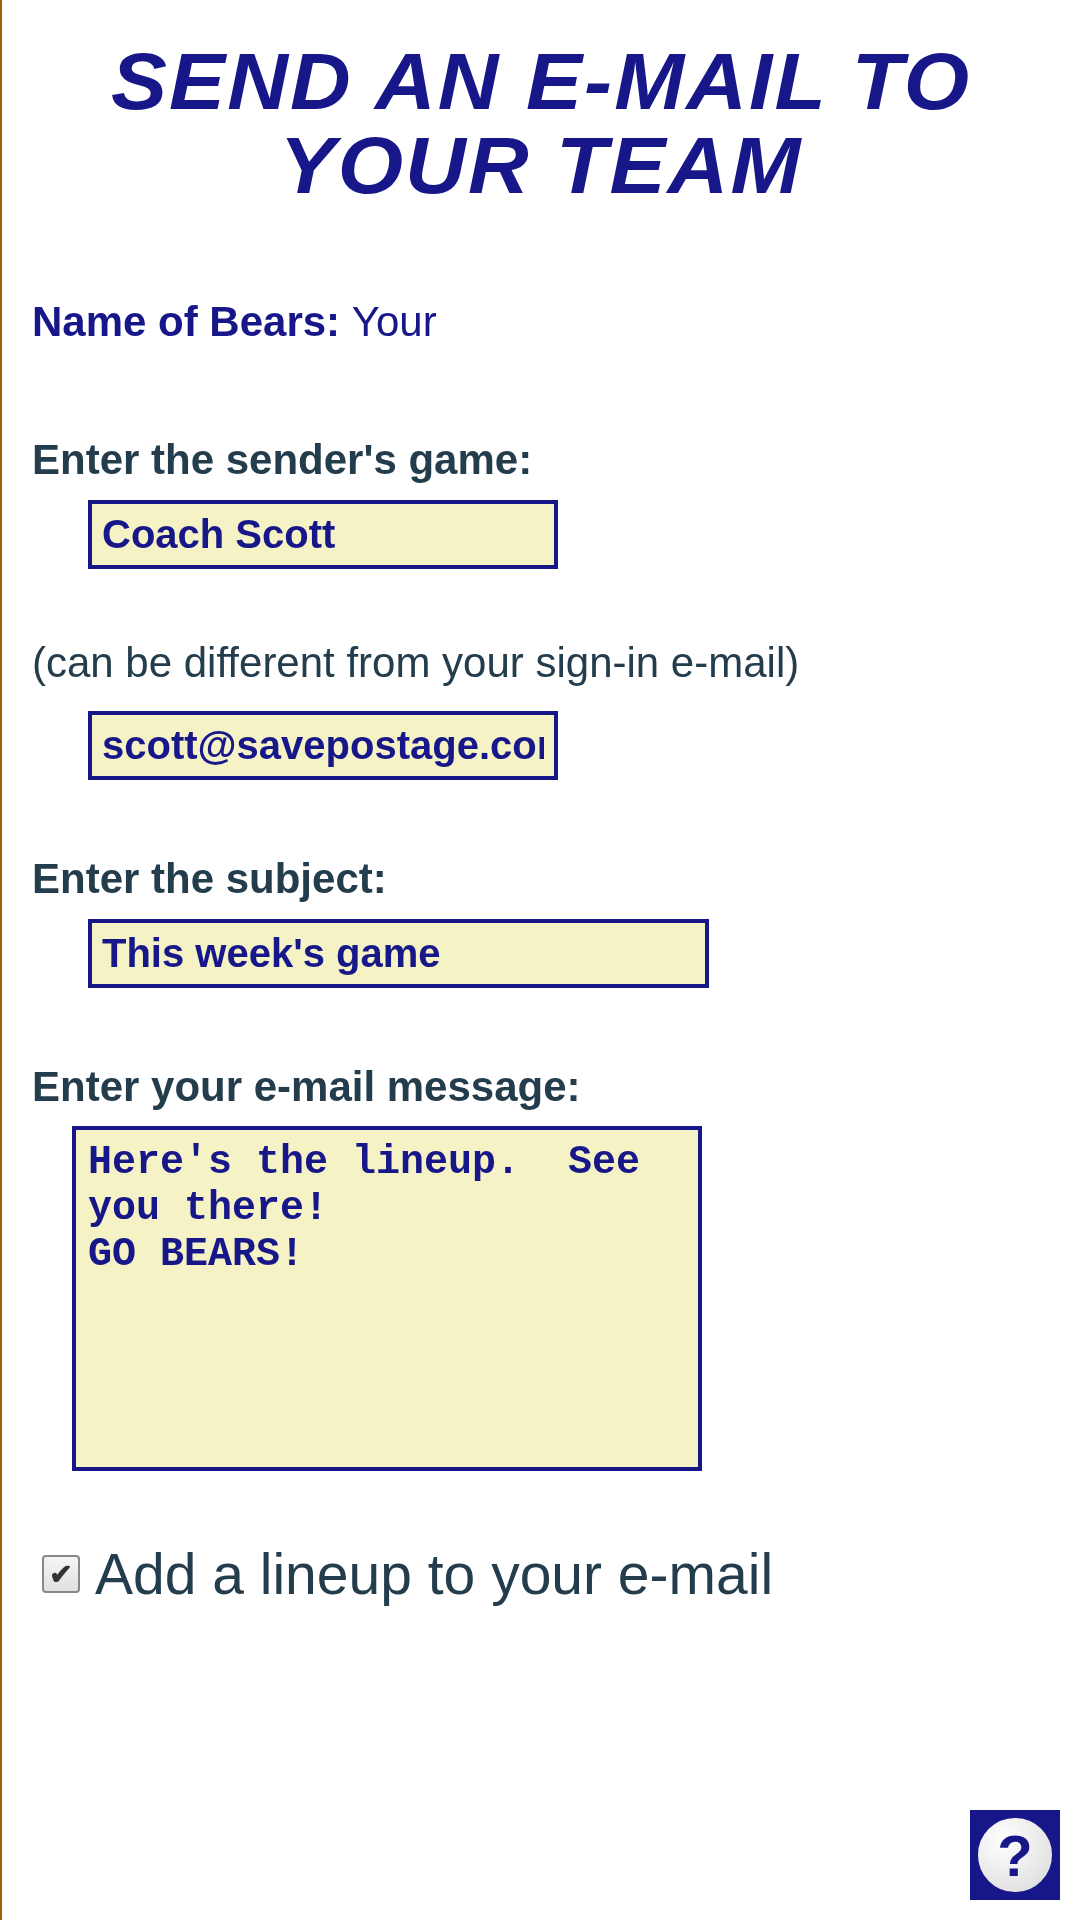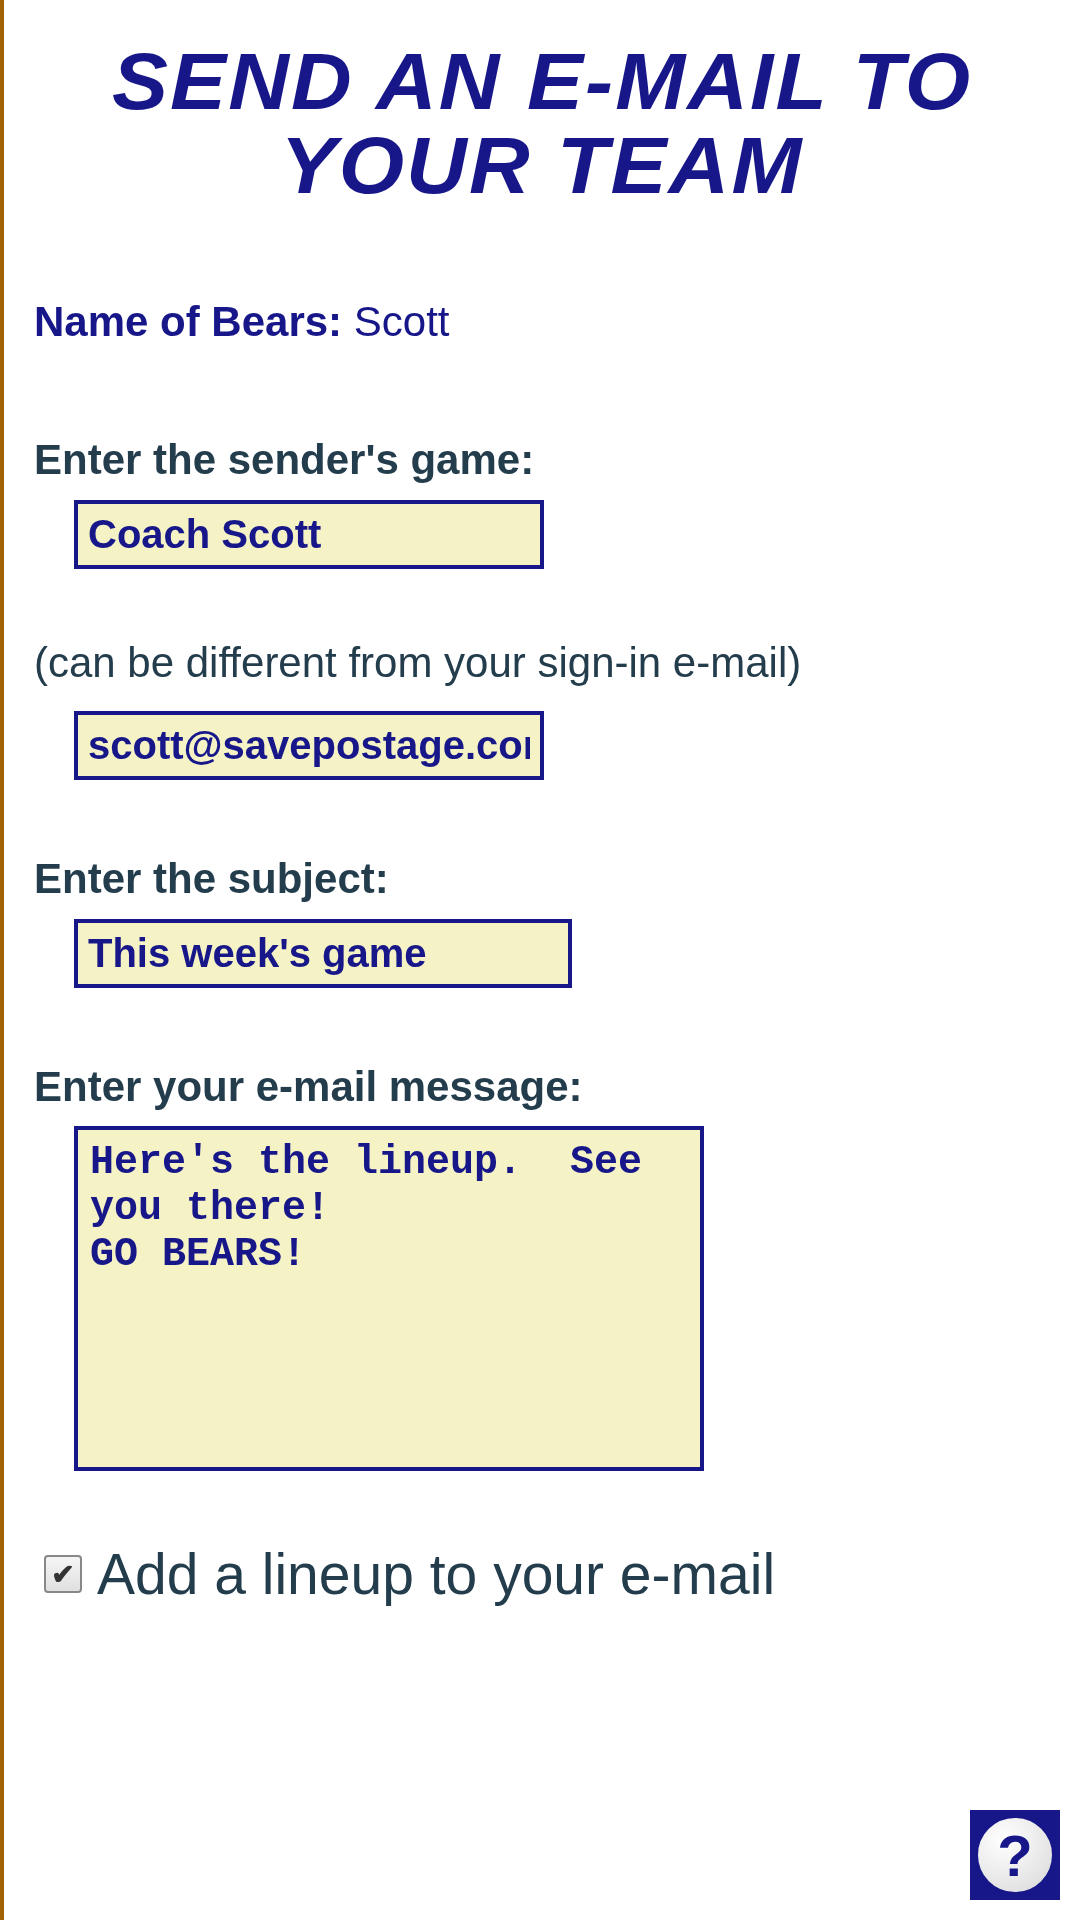--- a/index.html
+++ b/index.html
@@ -10,21 +10,21 @@
     body {
       font-family: Arial, Helvetica, sans-serif;
       background: #ffffff;
       width: 1080px;
       height: 1920px;
       position: relative;
       overflow: hidden;
     }
     .container {
       padding: 30px 30px 30px 30px;
-      border-left: 4px solid #a16207;
+      border-left: 2px solid #a16207;
       min-height: 100%;
     }
     .page-title {
       font-family: Impact, 'Arial Black', sans-serif;
       font-size: 80px;
       font-weight: 900;
       color: #17178a;
       text-align: center;
       letter-spacing: 2px;
       font-variant: small-caps;
@@ -57,37 +57,37 @@
       line-height: 1.4;
     }
     .field-sublabel {
       font-size: 42px;
       color: #243d4d;
       font-weight: 400;
       margin-bottom: 24px;
     }
     .text-input {
       display: block;
-      margin-left: 40px;
+      margin-left: 56px;
       border: 4px solid #17178a;
       background: #f5f3c5;
       color: #17178a;
       font-size: 40px;
       font-weight: 700;
       padding: 8px 10px;
       font-family: Arial, Helvetica, sans-serif;
     }
     .input-sender-name {
       width: 470px;
     }
     .input-sender-email {
       width: 470px;
     }
     .input-subject {
-      width: 498px;
+      width: 621px;
     }
     .textarea-message {
       display: block;
       margin-left: 40px;
       border: 4px solid #17178a;
       background: #f5f3c5;
       color: #17178a;
       font-size: 40px;
       font-weight: 700;
       padding: 10px 12px;
@@ -151,21 +151,21 @@
     }
   </style>
 </head>
 <body>
 
 <div class="container">
 
   <h1 class="page-title">Send an E-Mail to Your Team</h1>
 
   <div class="team-line">
-    <span class="team-label">Name of Bears: </span><span class="team-value">Scott</span>
+    <span class="team-label">Name of Bears: </span><span class="team-value">Your</span>
   </div>
 
   <div class="field-group">
     <div class="field-label">Enter the sender's game:</div>
     <input type="text" class="text-input input-sender-name" value="Coach Scott" style="">
   </div>
 
   <div class="field-group">
     <div class="field-sublabel">(can be different from your sign-in e-mail)</div>
     <input type="text" class="text-input input-sender-email" value="scott@savepostage.com" style="">

